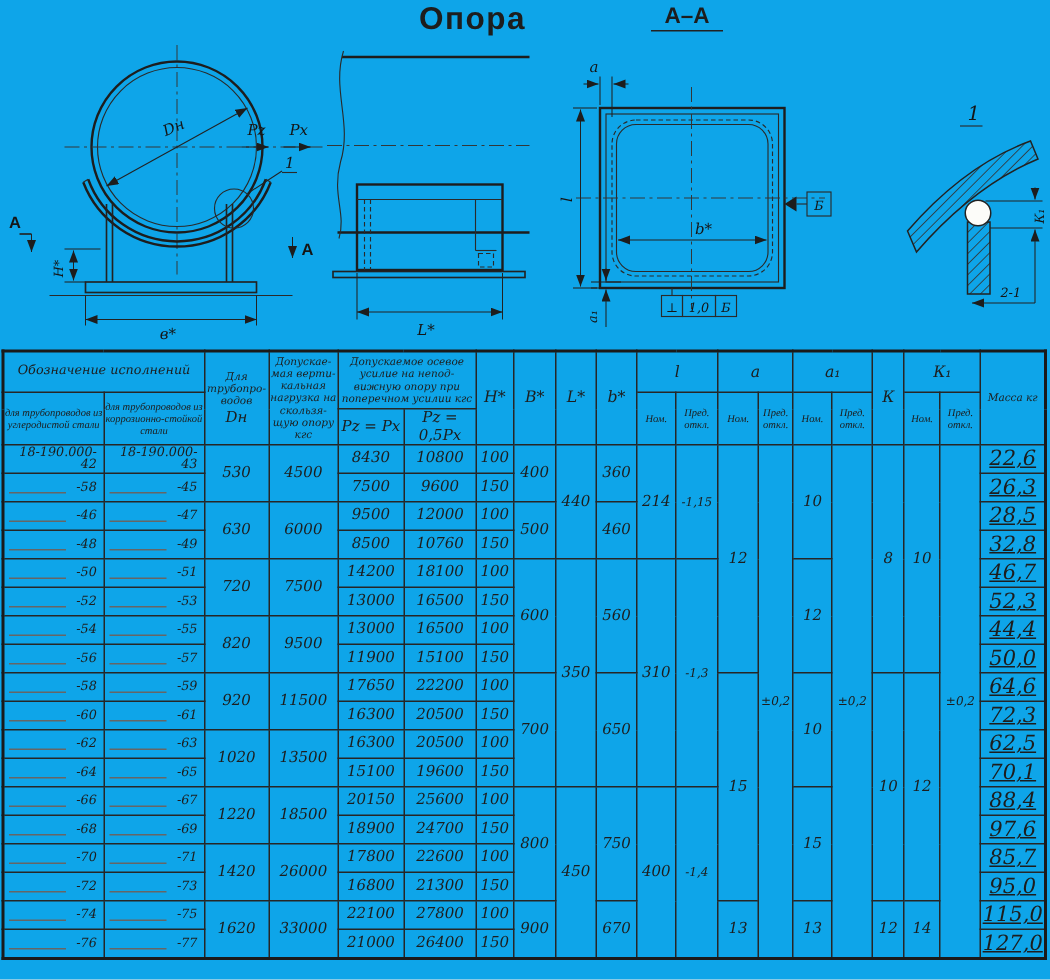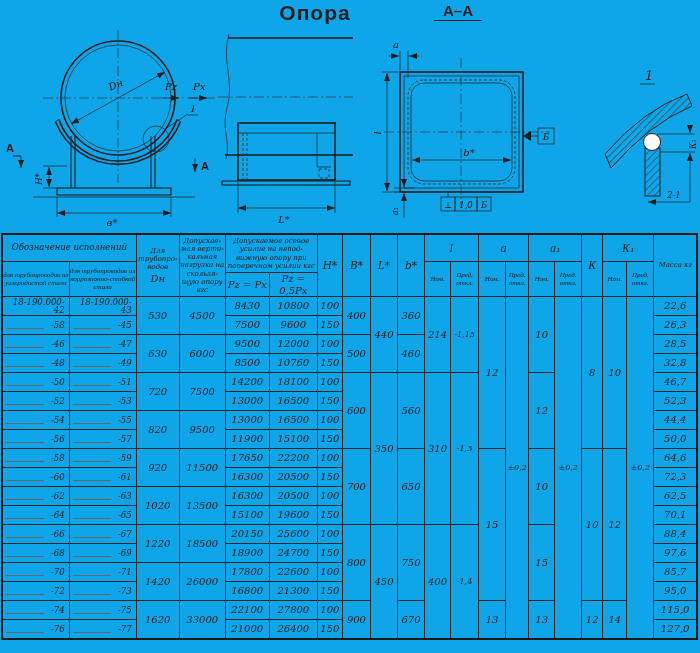--- a/index.html
+++ b/index.html
@@ -32,21 +32,21 @@
   .hr1 th{height:26px;}
   .hr2 th{height:34px;font-family:Liberation Serif, serif;}
   .hr3 th{height:21px;font-size:10px;margin-top:35px;}
   .spec th.it{font-size:10.5px;}
   .spec th.g1{font-size:8.5px;}
   .dnsym{font-size:10px;margin-top:2px;}
   .spec td{font-size:10px;height:18px;line-height:1;}
   .spec td.des{text-align:right;padding-right:4px;font-size:8.5px;margin-left:32px;}
   .spec td.desline{background-image:linear-gradient(#666,#666);background-repeat:no-repeat;
         background-size:58% 1px;background-position:3px 72%;}
-  .spec td.mass{font-size:10px;}
+  .spec td.mass{font-size:14px;text-decoration:underline;}
   .spec td.tol{font-size:8px;margin-top:40px;}
 </style>
 </head>
 <body>
 
 <div class="page">
 
   <svg width="0" height="0">
     <defs>
       <marker id="arw" markerWidth="10" markerHeight="8" refX="8" refY="3" orient="auto-start-reverse" markerUnits="userSpaceOnUse">

